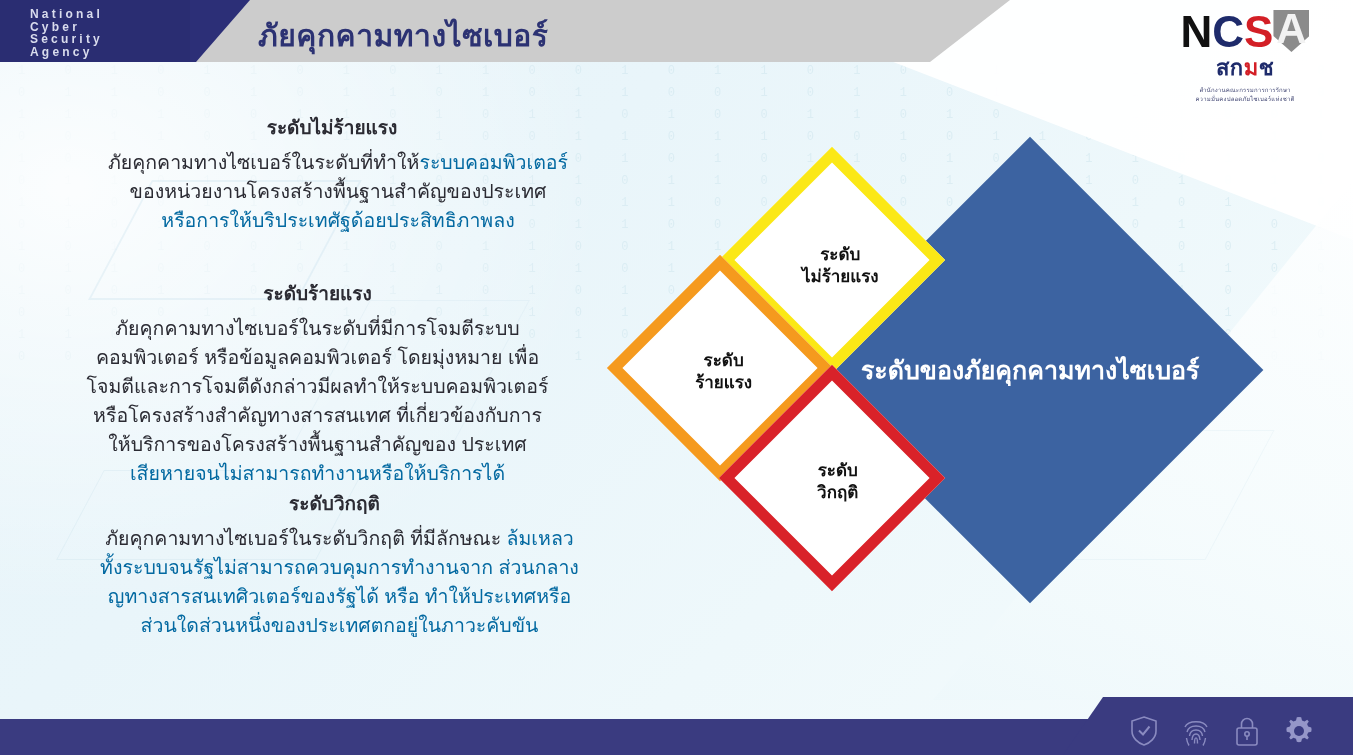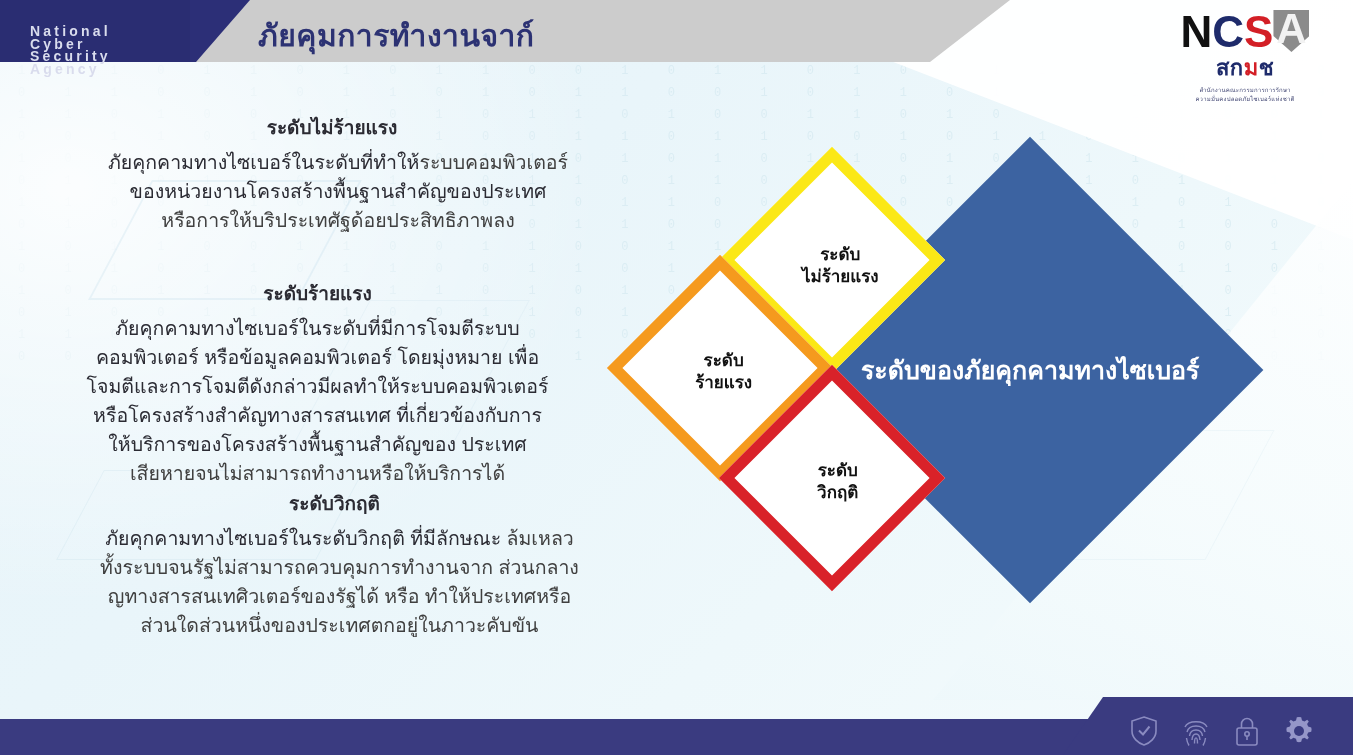--- a/index.html
+++ b/index.html
@@ -54,22 +54,22 @@
   .hdr-navy{
     position:absolute; left:0; top:0; width:250px; height:62px;
     background:#2c2f77;
     clip-path:polygon(0 0, 250px 0, 196px 62px, 0 62px);
   }
   .hdr-navy-inner{
     position:absolute; left:0; top:0; width:190px; height:62px;
     background:#2a2d72;
   }
   .logo-text{
-    position:absolute; left:30px; top:25px;
-    color:#d9dced; font-size:14px; line-height:12.5px;
+    position:absolute; left:30px; top:8px;
+    color:#d9dced; font-size:12px; line-height:12.5px;
     letter-spacing:3.2px; font-weight:bold;
     font-family:"Liberation Sans", sans-serif;
   }
   .hdr-title{
     position:absolute; left:258px; top:12px;
     font-size:30px; font-weight:bold; color:#2c3273;
     letter-spacing:.5px;
     font-family:"Liberation Sans", sans-serif;
   }
 
@@ -102,21 +102,21 @@
   }
   .blk{ position:absolute;text-align:center; }
   .blk h3{
     font-size:19px; font-weight:bold; color:#2b2b33; margin-bottom:6px;
     font-family:"Liberation Sans", sans-serif;
   }
   .blk p{
     font-size:19.5px; line-height:29px; color:#2b2b33;
     font-family:"Liberation Sans", sans-serif;
   }
-  .red{ color:#404040; }
+  .red{ color:#0369a1; }
   .b1{ left:62px; top:112px; width:540px; }
   .b1 p{ padding-left:12px; }
   .b2{ left:45px; top:278px; width:545px; }
   .b3{ left:62px; top:488px; width:545px; }
   .b3 p{ padding-left:10px; }
 
   
   .diagram{ position:absolute; left:600px; top:130px; width:740px; height:500px; }
   .dia{
     position:absolute; background:#ffffff;
@@ -206,21 +206,21 @@
   <div class="hdr-gray"></div>
   <div class="hdr-navy">
     <div class="hdr-navy-inner"></div>
   </div>
   <div class="logo-text">
     <div>National</div>
     <div>Cyber</div>
     <div>Security</div>
     <div>Agency</div>
   </div>
-  <div class="hdr-title">ภัยคุมการทำงานจาก์</div>
+  <div class="hdr-title">ภัยคุกคามทางไซเบอร์</div>
 
   <div class="ncsa">
     <div class="ncsa-row">
       <span class="ncsa-l ncsa-n">N</span>
       <span class="ncsa-l ncsa-c">C</span>
       <span class="ncsa-l ncsa-s">S</span>
       <span class="ncsa-a-wrap">
         <span class="ncsa-shield"></span>
         <span class="ncsa-a-let">A</span>
       </span>

